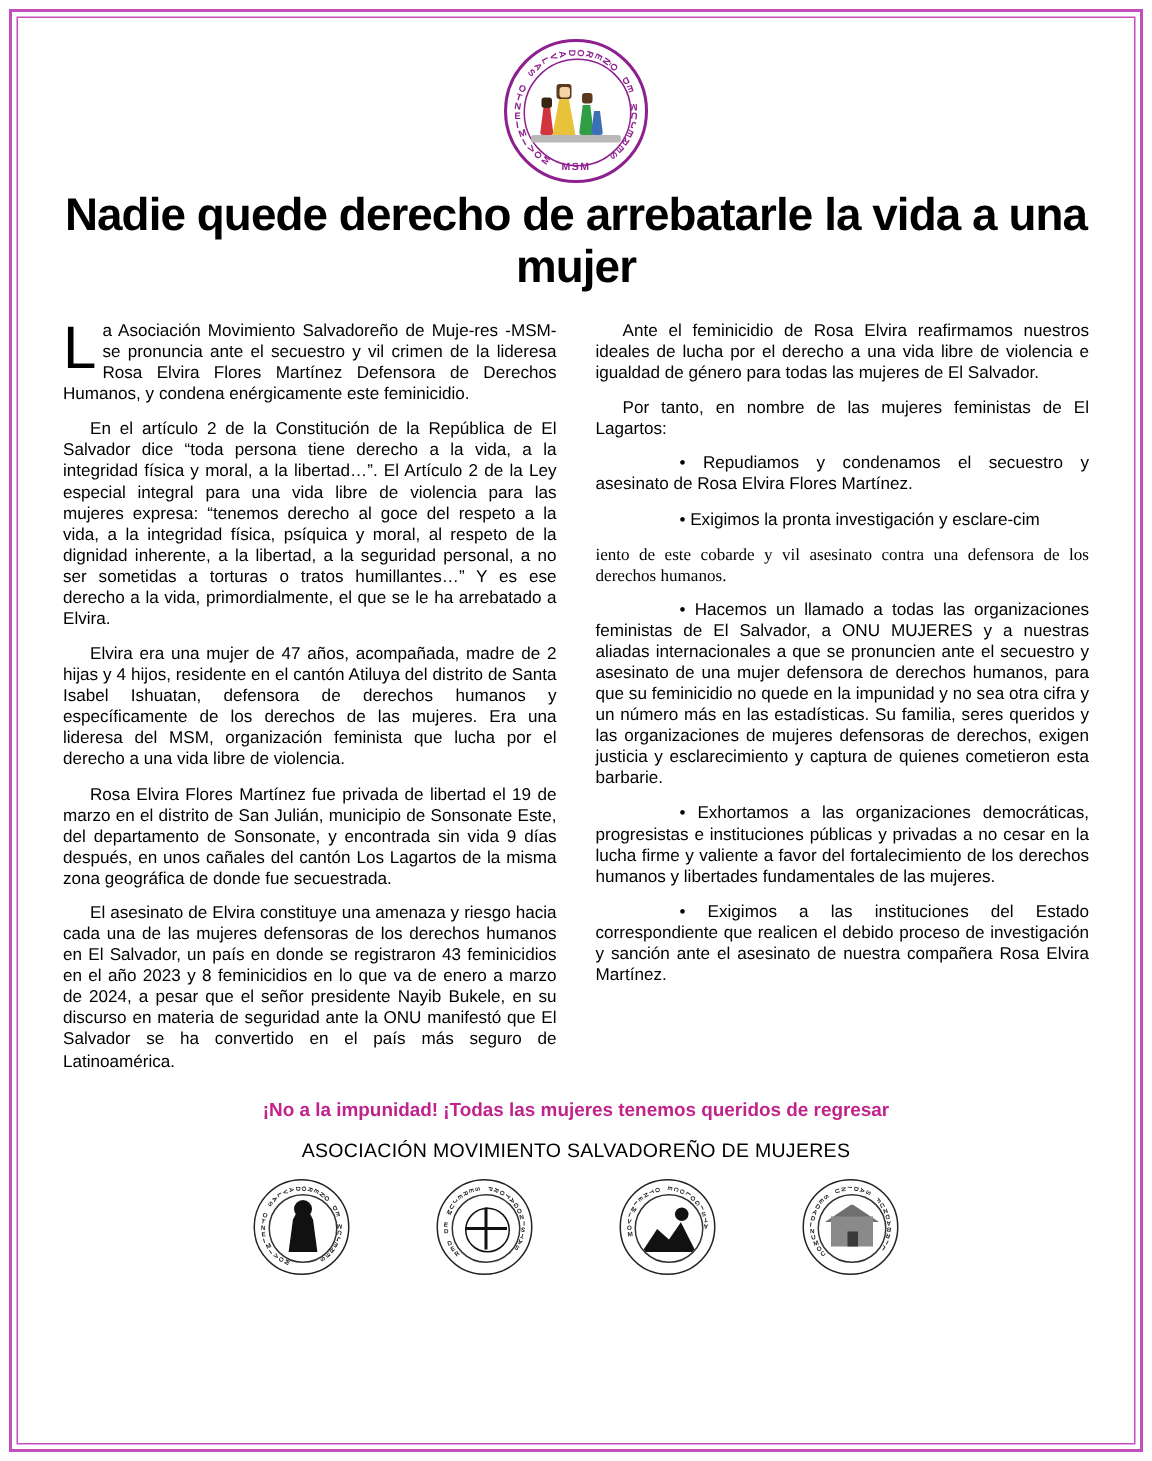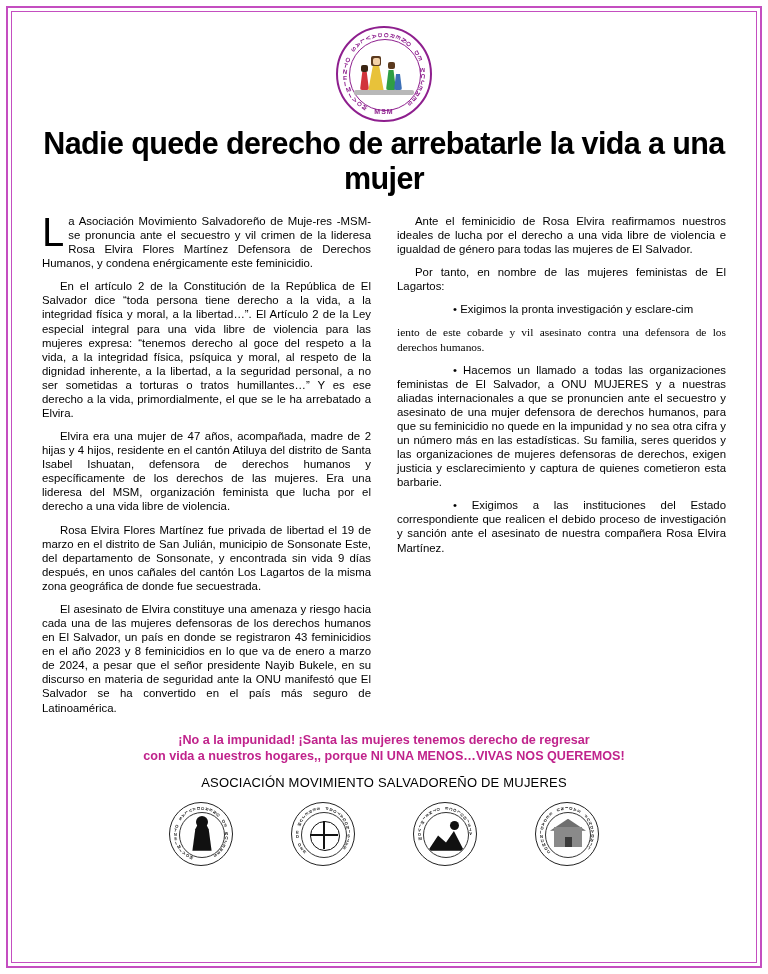--- a/index.html
+++ b/index.html
@@ -333,30 +333,31 @@
       <div class="col" id="left-col">
           <p class="dropcap lead">La Asociación Movimiento Salvadoreño de Muje-res -MSM-  se pronuncia ante el secuestro y vil crimen de la lideresa Rosa Elvira Flores Martínez Defensora de Derechos Humanos, y condena enérgicamente este feminicidio.</p>
           <p>En el artículo 2 de la Constitución de la República de El Salvador dice “toda persona tiene derecho a la vida, a la integridad física y moral, a la libertad…”. El Artículo 2 de la Ley especial integral para una vida libre de violencia para las mujeres expresa: “tenemos derecho al goce del respeto a la vida, a la integridad física, psíquica y moral, al respeto de la dignidad inherente, a la libertad, a la seguridad personal, a no ser sometidas a torturas o tratos humillantes…” Y es ese derecho a la vida, primordialmente, el que se le ha arrebatado a Elvira.</p>
           <p>Elvira era una mujer de 47 años, acompañada, madre de 2 hijas y 4 hijos, residente en el cantón Atiluya del distrito de Santa Isabel Ishuatan, defensora de derechos humanos y específicamente de los derechos de las mujeres. Era una lideresa del MSM, organización feminista que lucha por el derecho a una vida libre de violencia.</p>
           <p>Rosa Elvira Flores Martínez fue privada de libertad el 19 de marzo en el distrito de  San Julián, municipio de Sonsonate Este, del departamento de Sonsonate, y encontrada sin vida 9 días después, en unos cañales del cantón Los Lagartos de la misma zona geográfica de donde fue secuestrada.</p>
           <p>El asesinato de Elvira constituye una amenaza y riesgo hacia cada una de las mujeres defensoras de los derechos humanos en El Salvador, un país en donde se registraron 43 feminicidios en el año 2023 y 8 feminicidios en lo que va de enero a marzo  de 2024, a pesar que el señor presidente Nayib Bukele, en su discurso en materia  de seguridad ante la ONU manifestó que El Salvador se ha convertido en el país más seguro de Latinoamérica.</p>
         </div>
       <div class="col" id="right-col">
           <p>Ante el feminicidio de Rosa Elvira reafirmamos nuestros ideales de lucha por el derecho a una vida libre de violencia e igualdad de género para todas las mujeres de El Salvador.</p>
           <p>Por tanto, en nombre de las mujeres feministas de El Lagartos:</p>
+          <p class="bullet">•	Repudiamos y condenamos el secuestro y asesinato de Rosa Elvira Flores Martínez.</p>
           <p class="bullet">•	Exigimos la pronta investigación y esclare-cim</p>
           <p class="bullet-cont">iento de este cobarde y vil asesinato contra una defensora de los derechos humanos.</p>
           <p class="bullet">•	Hacemos un llamado a todas las organizaciones feministas de El Salvador, a ONU MUJERES y a nuestras aliadas internacionales a que se pronuncien ante el secuestro y asesinato de una mujer defensora de derechos humanos, para que su feminicidio no quede en la impunidad y no sea otra cifra y un número más en las estadísticas. Su familia, seres queridos y las organizaciones de mujeres defensoras de derechos, exigen justicia y esclarecimiento y captura de quienes cometieron esta barbarie.</p>
+          <p class="bullet">•	Exhortamos a las organizaciones democráticas, progresistas e instituciones públicas y privadas a no cesar en la lucha firme y valiente a favor del fortalecimiento de los derechos humanos y libertades fundamentales de las mujeres.</p>
           <p class="bullet">•	Exigimos a las instituciones del Estado correspondiente que realicen el debido proceso de investigación y sanción ante el asesinato de nuestra compañera Rosa Elvira Martínez.</p>
         </div>
     </div>
 
     <div class="closing">
-      <div class="slogan">¡No a la impunidad! ¡Santa las mujeres tenemos derecho de regresar</div>
-      <div class="slogan">con vida a nuestros hogares,, porque NI UNA MENOS…VIVAS NOS QUEREMOS!</div>
+      <div class="slogan">¡No a la impunidad! ¡Todas las mujeres tenemos queridos de regresar</div>
       <div class="org">ASOCIACIÓN MOVIMIENTO SALVADOREÑO DE MUJERES</div>
     </div>
 
     <div class="footer-logos">
       <div class="flogo f1">
         <div class="fring">
             <span style="transform: rotate(-152deg) translate(0px, -27px) rotate(90deg); font-size: 4.2px;">M</span>
             <span style="transform: rotate(-142.5deg) translate(0px, -27px) rotate(90deg); font-size: 4.2px;">O</span>
             <span style="transform: rotate(-133deg) translate(0px, -27px) rotate(90deg); font-size: 4.2px;">V</span>
             <span style="transform: rotate(-123.5deg) translate(0px, -27px) rotate(90deg); font-size: 4.2px;">I</span>

